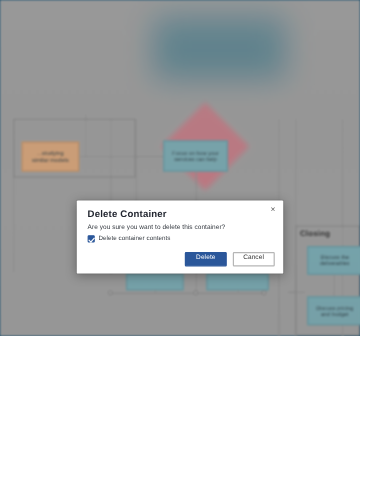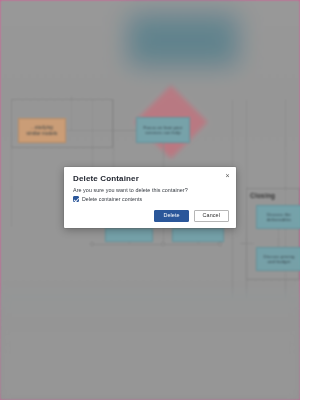--- a/index.html
+++ b/index.html
@@ -7,22 +7,22 @@
   html, body {
     width: 300px;
     height: 400px;
     overflow: hidden;
     font-family: "Liberation Sans", sans-serif;
   }
 
   #app {
     position: relative;
     width: 300px;
-    height: 400px;
-    background: #ec4899;
+    height: 280px;
+    background: #0c4a6e;
     overflow: hidden;
   }
 
   
   #canvas {
     position: absolute;
     inset: 0;
     filter: blur(1.1px);
   }
 

